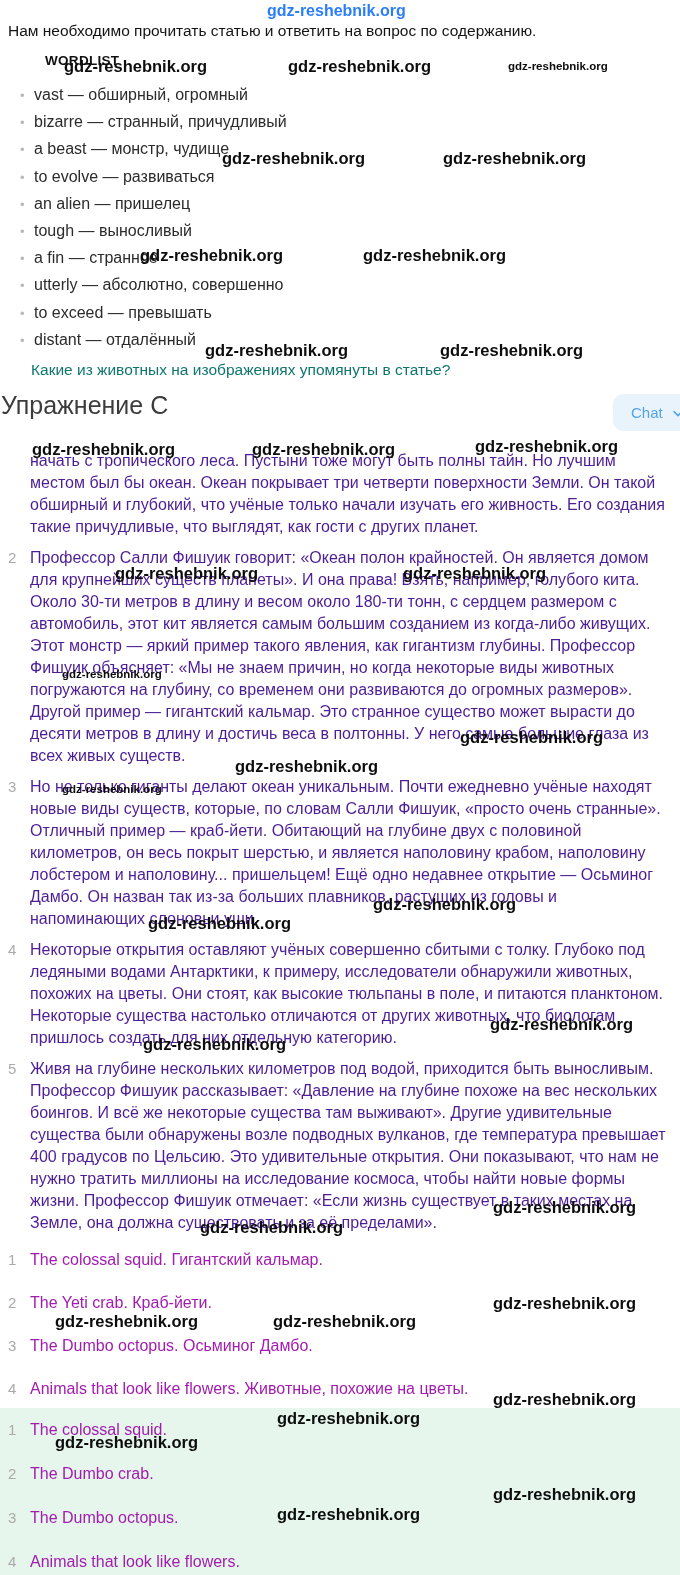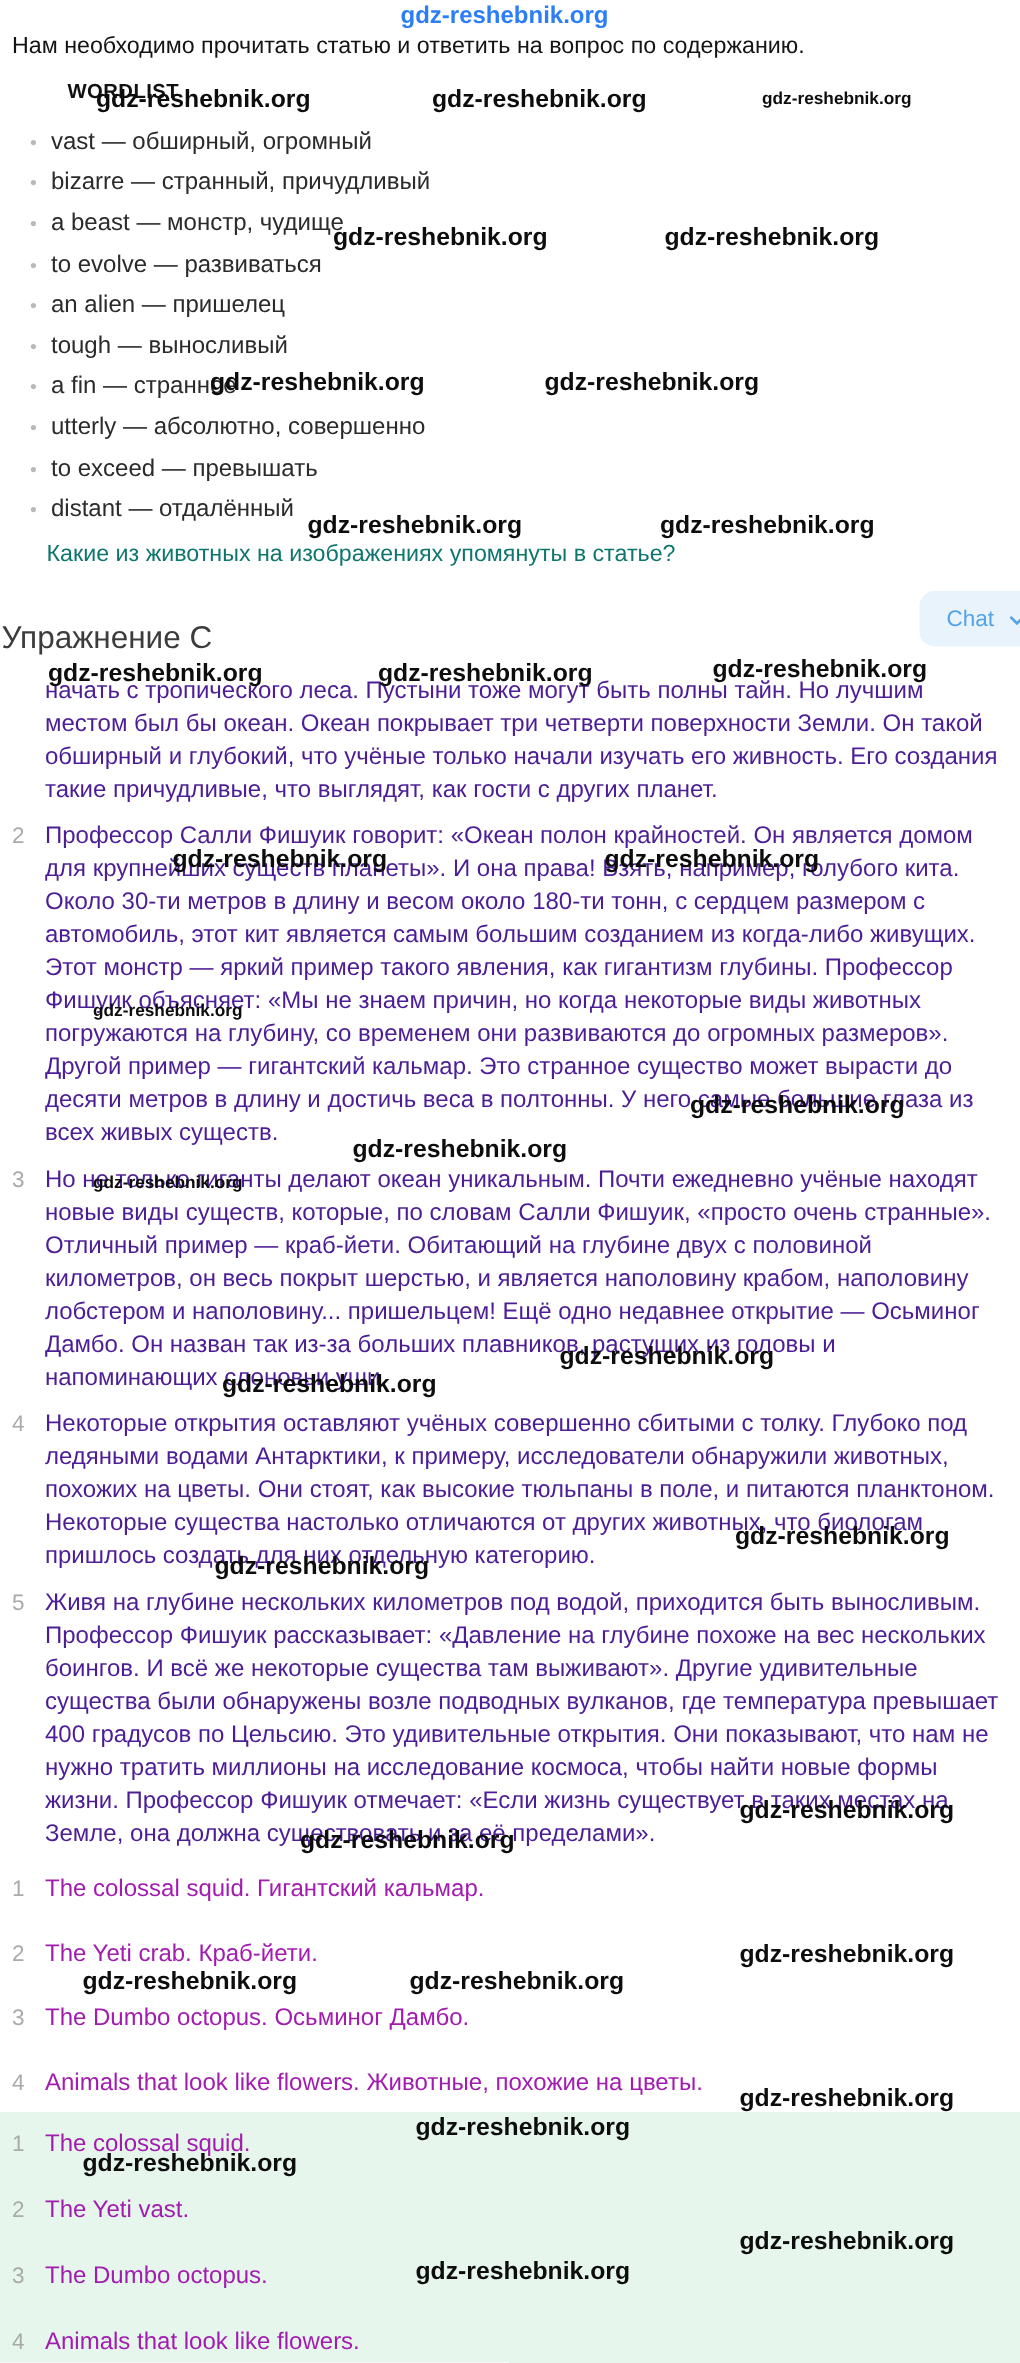--- a/index.html
+++ b/index.html
@@ -12,21 +12,21 @@
 
   .intro { position:absolute; left:8px; top:22px; font-size:15.5px; color:#141414; }
   .wordlist-title { position:absolute; left:1px; top:53px; font-size:13.5px; font-weight:700; letter-spacing:.3px; color:#111;padding-left:44px; }
 
   .wordlist { position:absolute; left:20px; top:86px; list-style:none; width:640px; }
   .wl-item { display:flex; align-items:baseline; height:27.2px; font-size:16px; color:#2b2b2b; }
   .bullet { color:#b9b9b9; font-size:13px; width:14px; flex:0 0 14px; }
 
   .question { position:absolute; left:3px; top:361px; font-size:15.5px; color:#0f766e;margin-left:28px; }
 
-  .exercise-title { position:absolute; left:1px; top:414px; font-size:21px; font-weight:500; color:#3c3c3c; }
+  .exercise-title { position:absolute; left:1px; top:391px; font-size:25px; font-weight:500; color:#3c3c3c; }
 
   .chat-btn {
     position:absolute; left:613px; top:394px; width:92px; height:37px;
     background:var(--chat_bg,#e9f3fc); color:var(--chat_text,#53a3e6);
     border:none; border-radius:10px; font-family:"Liberation Sans",sans-serif;
     font-size:15px; display:flex; align-items:center; padding-left:18px; cursor:pointer;
   }
   .chat-icon { display:inline-block; margin-left:8px; width:14px; height:14px; }
   .chat-icon svg { width:14px; height:14px; stroke:var(--chat_text,#53a3e6); }
 
@@ -148,21 +148,21 @@
         <div class="ans-text">Animals that look like flowers. Животные, похожие на цветы.</div>
       </div>
     </div>
   <div class="answers-green" id="answers-green">
       <div class="ans">
         <span class="ans-num">1</span>
         <div class="ans-text">The colossal squid.</div>
       </div>
       <div class="ans">
         <span class="ans-num">2</span>
-        <div class="ans-text">The Yeti vast.</div>
+        <div class="ans-text">The Dumbo crab.</div>
       </div>
       <div class="ans">
         <span class="ans-num">3</span>
         <div class="ans-text">The Dumbo octopus.</div>
       </div>
       <div class="ans">
         <span class="ans-num">4</span>
         <div class="ans-text">Animals that look like flowers.</div>
       </div>
     </div>

